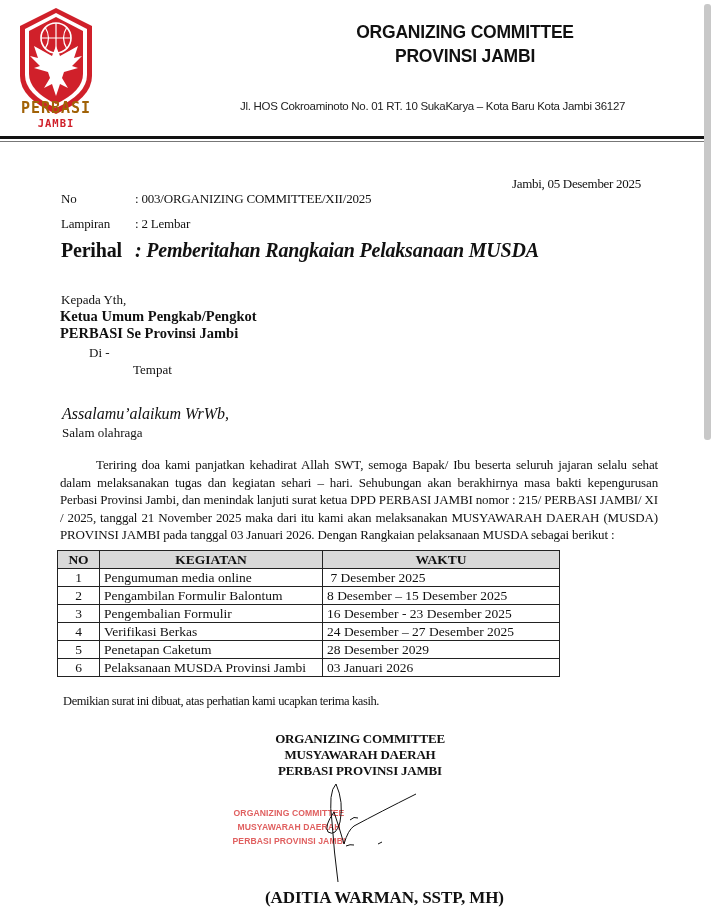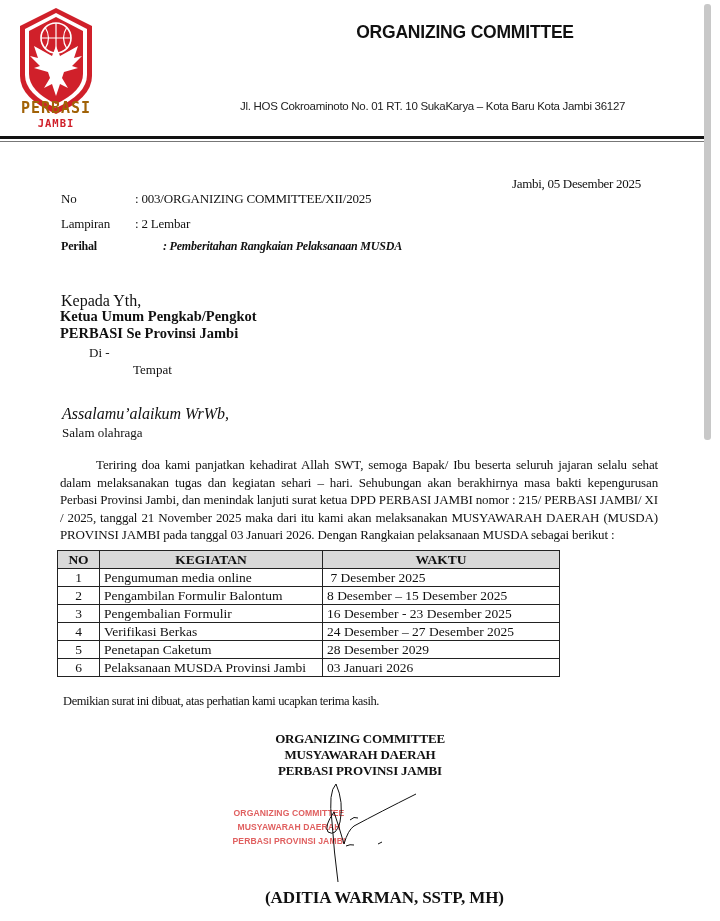--- a/index.html
+++ b/index.html
@@ -21,25 +21,25 @@
     left: 240px; top: 100px; font-family: "Liberation Sans", sans-serif;
     font-size: 11.5px; color: #222; letter-spacing: -0.3px;
   }
   .rule-thick { left: 0; top: 136px; width: 704px; height: 3px; background: #111; }
   .rule-thin { left: 0; top: 141px; width: 704px; height: 1px; background: #777; }
   .scrollbar { left: 704px; top: 4px; width: 7px; height: 436px; background: #c8c8c8; border-radius: 3px; }
 
   .date { left: 512px; top: 176px; font-size: 13px; letter-spacing: -0.3px; }
   .meta-row { left: 61px; font-size: 13px; display: flex; letter-spacing: -0.2px; }
   .meta-row .k { width: 74px; }
-  .meta-row.big { font-size: 12px; gap: 28px; }
+  .meta-row.big { font-size: 20px; }
   .meta-row.big .k { font-weight: bold; }
   .meta-row.big .v { font-weight: bold; font-style: italic; }
 
-  .to-label { left: 61px; top: 292px; font-size: 16px; }
+  .to-label { left: 61px; top: 292px; font-size: 13px; }
   .to-bold { left: 60px; font-size: 14.5px; font-weight: bold; }
   .di { left: 89px; top: 345px; font-size: 13px; }
   .tempat { left: 133px; top: 362px; font-size: 13px; }
   .salam1 { left: 62px; top: 405px; font-size: 16px; font-style: italic; }
   .salam2 { left: 62px; top: 425px; font-size: 13px; }
 
   .body-p {
     left: 60px; top: 456px; width: 598px; font-size: 13px; line-height: 17.6px;
     text-align: justify; letter-spacing: -0.15px;
   }
@@ -78,20 +78,21 @@
     <circle cx="42" cy="32" r="15" fill="none" stroke="#fff" stroke-width="1.6"></circle>
     <path d="M27 32 H57 M42 17 V47 M31 21 Q38 32 31 43 M53 21 Q46 32 53 43" fill="none" stroke="#fff" stroke-width="1.2"></path>
     <path d="M42 40 L38 50 L20 40 L24 52 L16 50 L26 60 L20 62 L34 66 L36 72 L30 82 L38 78 L42 90 L46 78 L54 82 L48 72 L50 66 L64 62 L58 60 L68 50 L60 52 L64 40 L46 50 Z" fill="#fff"></path>
   </svg>
   <div style="position:absolute;left:0;top:93px;width:84px;text-align:center;font-family:'DejaVu Sans Mono',monospace;font-weight:bold;color:#a16207;font-size:15px;letter-spacing:1px;">PERBASI</div>
   <div style="position:absolute;left:0;top:111px;width:84px;text-align:center;font-family:'DejaVu Sans Mono',monospace;font-weight:bold;color:#d0202a;font-size:10.5px;letter-spacing:1px;">JAMBI</div>
 </div>
 
 <div class="abs hdr-title">
   <div>ORGANIZING COMMITTEE</div>
+  <div>PROVINSI JAMBI</div>
 </div>
 <div class="abs hdr-addr">Jl. HOS Cokroaminoto No. 01 RT. 10 SukaKarya – Kota Baru Kota Jambi 36127</div>
 <div class="abs rule-thick"></div>
 <div class="abs rule-thin"></div>
 
 <div class="abs scrollbar"></div>
 
 <div class="abs date">Jambi, 05 Desember 2025</div>
 
 <div class="abs meta-row" style="top:191px;">

